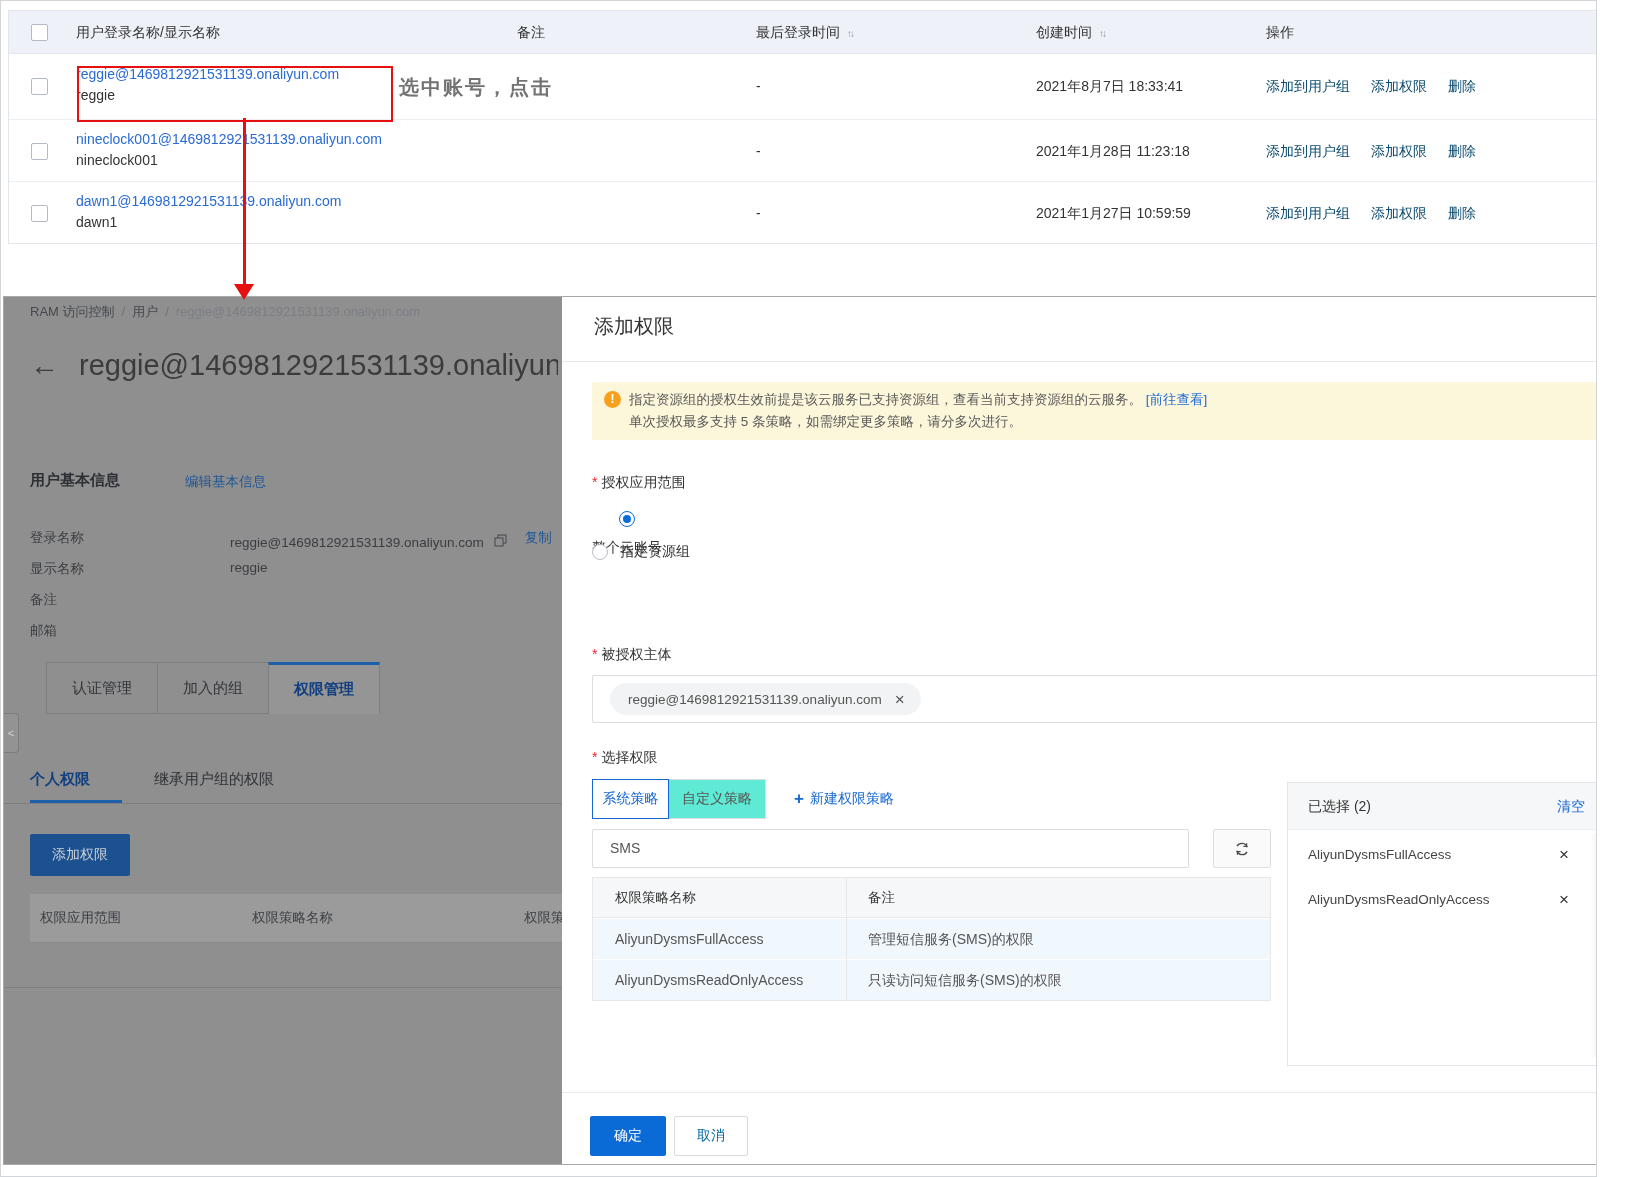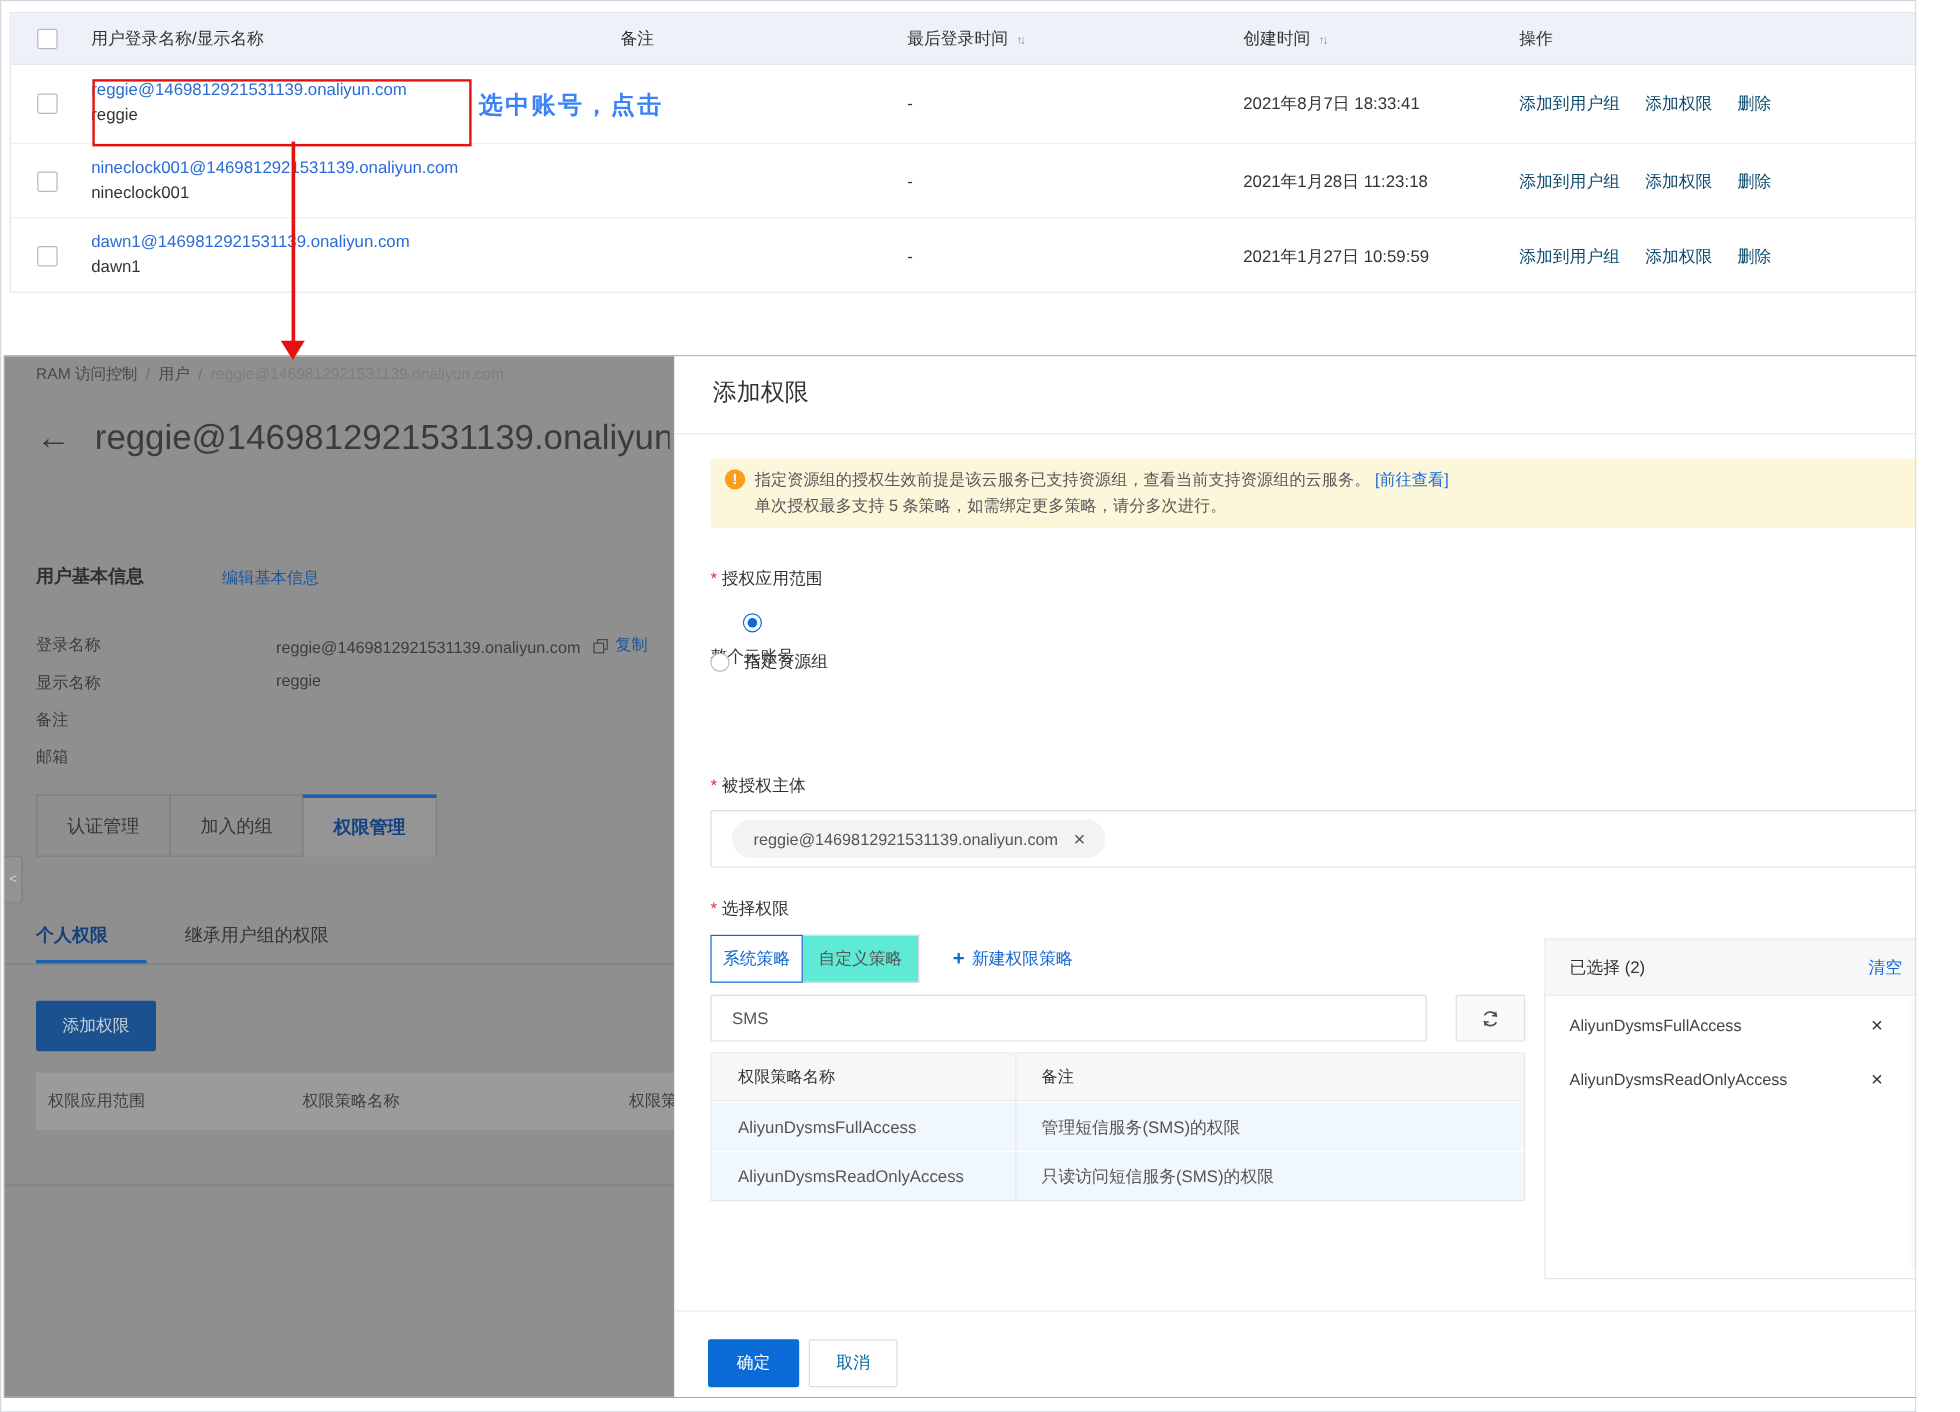--- a/index.html
+++ b/index.html
@@ -16,40 +16,40 @@
   .urow{position:absolute;left:0;right:0;border-top:1px solid #eceff3;}
   .urow .cell{position:absolute;white-space:nowrap;}
   .cb{position:absolute;width:15px;height:15px;border:1px solid #b4bac2;border-radius:2px;background:#fff;}
   .bluelink{color:#0c4a6e;cursor:pointer;}
   .namecell .login{color:#2a6bd4;line-height:21px;}
   .namecell .disp{color:#333;line-height:21px;}
   .ops{display:flex;gap:21px;}
 
   
   .ann-box{position:absolute;left:77px;top:66px;width:312px;height:52px;border:2px solid #e61010;z-index:20;}
-  .ann-label{position:absolute;left:399px;top:74px;font-size:20px;font-weight:bold;color:#3b82f6;letter-spacing:2px;z-index:20;}
+  .ann-label{position:absolute;left:399px;top:74px;font-size:20px;font-weight:bold;color:#737373;letter-spacing:2px;z-index:20;}
   .ann-line{position:absolute;left:243px;top:118px;width:3px;height:168px;background:#e61010;z-index:20;}
   .ann-head{position:absolute;left:234px;top:284px;width:0;height:0;border-left:10px solid transparent;
             border-right:10px solid transparent;border-top:16px solid #e61010;z-index:20;}
 
   
   .bsection{position:absolute;left:3px;top:296px;width:1627px;height:869px;border:1px solid #a8a8a8;box-sizing:border-box;}
   .dimside{position:absolute;left:0;top:0;width:558px;height:867px;background:#8f8f8f;overflow:hidden;}
   .dim-bc{position:absolute;left:26px;top:6px;font-size:13px;color:#45494f;white-space:nowrap;}
   .dim-bc .sep{color:#6d7177;margin:0 7px;}
   .dim-bc .last{color:#7b7f85;}
   .pgtitle{position:absolute;left:26px;top:52px;width:528px;height:44px;font-size:29px;color:#3b3b3b;
            white-space:nowrap;overflow:hidden;}
   .pgtitle .arr{margin-right:20px;}
   .dim-h{position:absolute;left:26px;top:174px;font-size:15px;font-weight:bold;color:#2c2f33;}
   .dim-edit{position:absolute;left:181px;top:176px;font-size:13.5px;color:#1e5596;cursor:pointer;}
   .dim-row{position:absolute;left:26px;font-size:13.5px;color:#3a3d42;white-space:nowrap;}
   .dim-row .val{position:absolute;left:200px;}
-  .copywrap{display:inline-flex;align-items:center;gap:6px;margin-left:10px;color:#1e5596;}
-  .dim-tabs{position:absolute;left:26px;top:365px;height:52px;display:flex;}
+  .copywrap{display:inline-flex;align-items:flex-end;gap:18px;margin-left:10px;color:#1e5596;}
+  .dim-tabs{position:absolute;left:42px;top:365px;height:52px;display:flex;}
   .dim-tab{width:112px;height:52px;border:1px solid #7e7e7e;box-sizing:border-box;margin-left:-1px;
            display:flex;align-items:center;justify-content:center;font-size:15px;color:#33363b;cursor:pointer;}
   .dim-tab:first-child{margin-left:0;}
   .dim-tab.active{border-top:3px solid #1d5fa8;background:#959595;color:#113f80;font-weight:bold;border-bottom:none;}
   .dim-subtab{position:absolute;top:473px;font-size:15px;cursor:pointer;}
   .dim-subtab.active{color:#113f80;font-weight:bold;}
   .dim-subtab.plain{color:#313439;}
   .dim-underline{position:absolute;left:26px;top:503px;width:92px;height:3px;background:#1d5fa8;}
   .dim-divider{position:absolute;left:0;top:506px;width:558px;height:1px;background:#7e7e7e;}
   .dim-btn{position:absolute;left:26px;top:537px;width:100px;height:42px;background:#1c518f;color:#c9cfd7;

